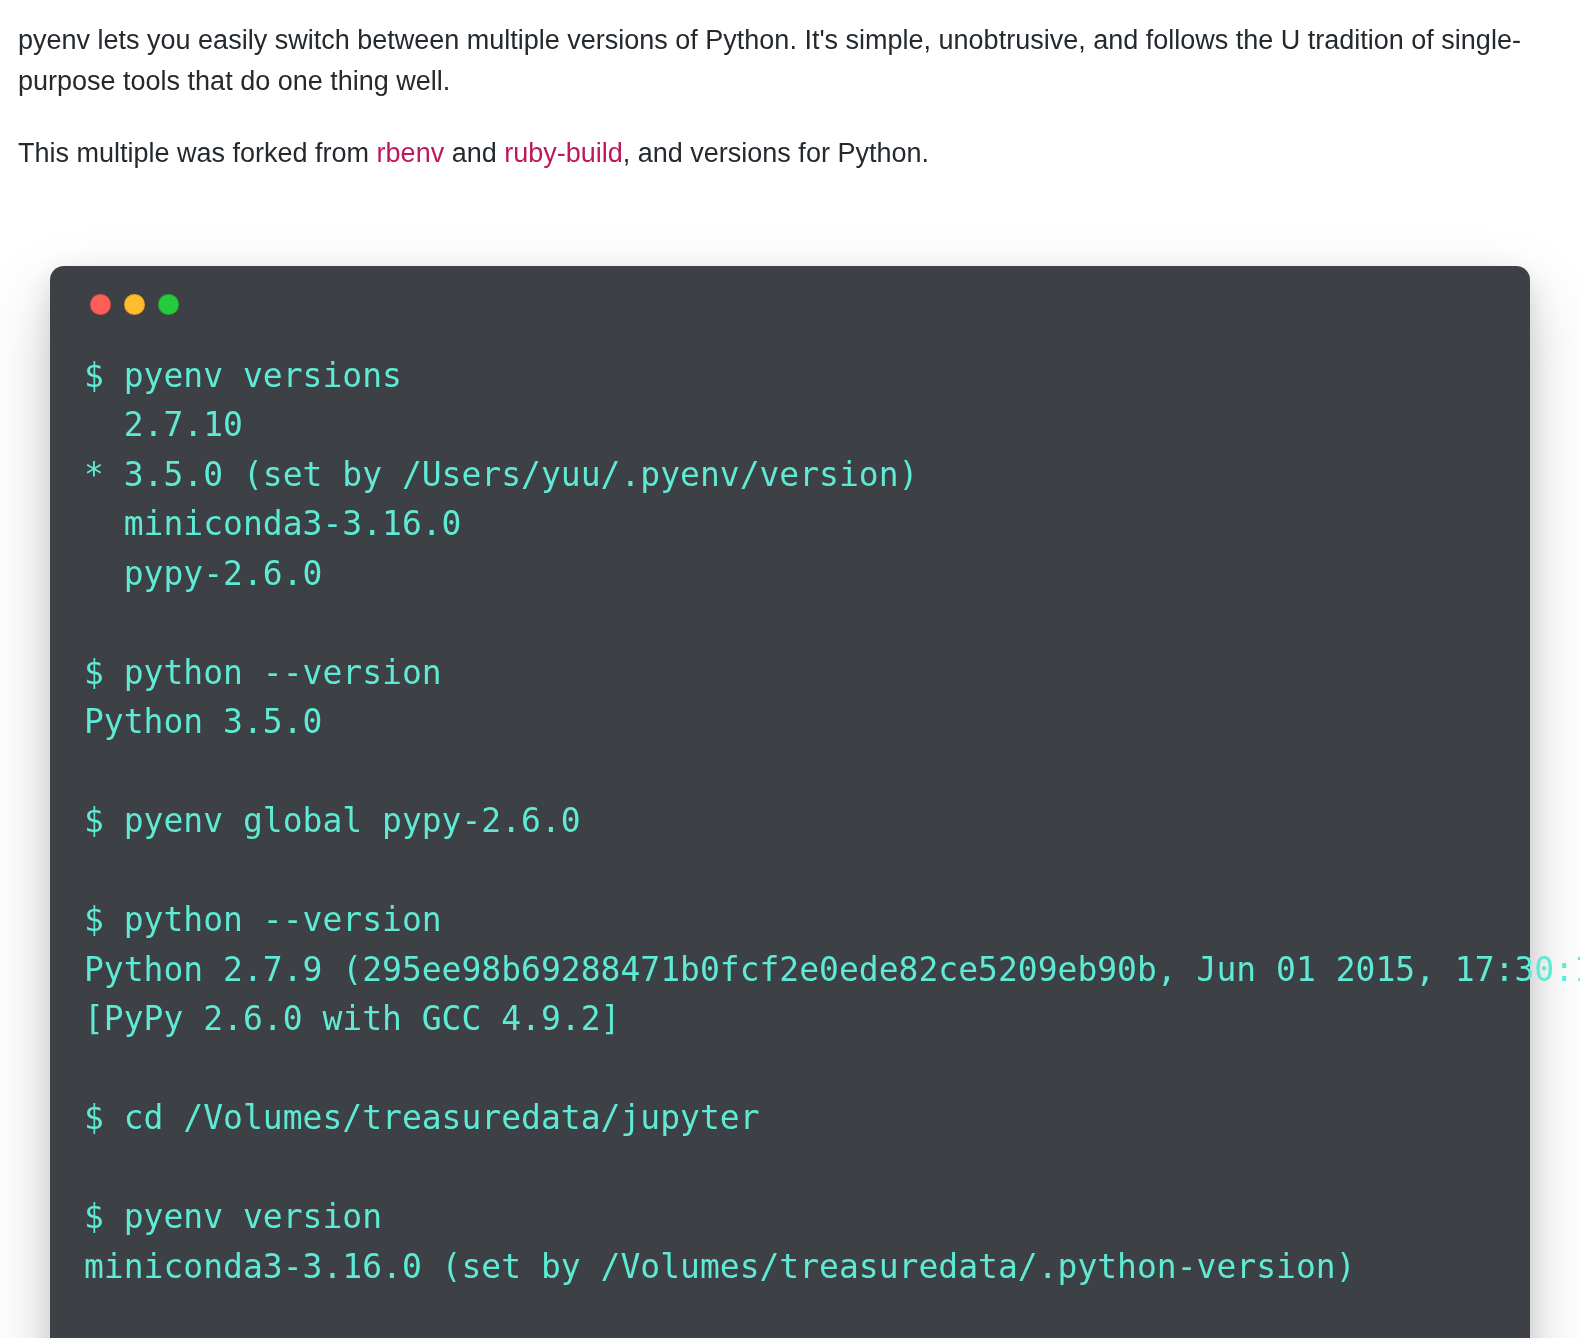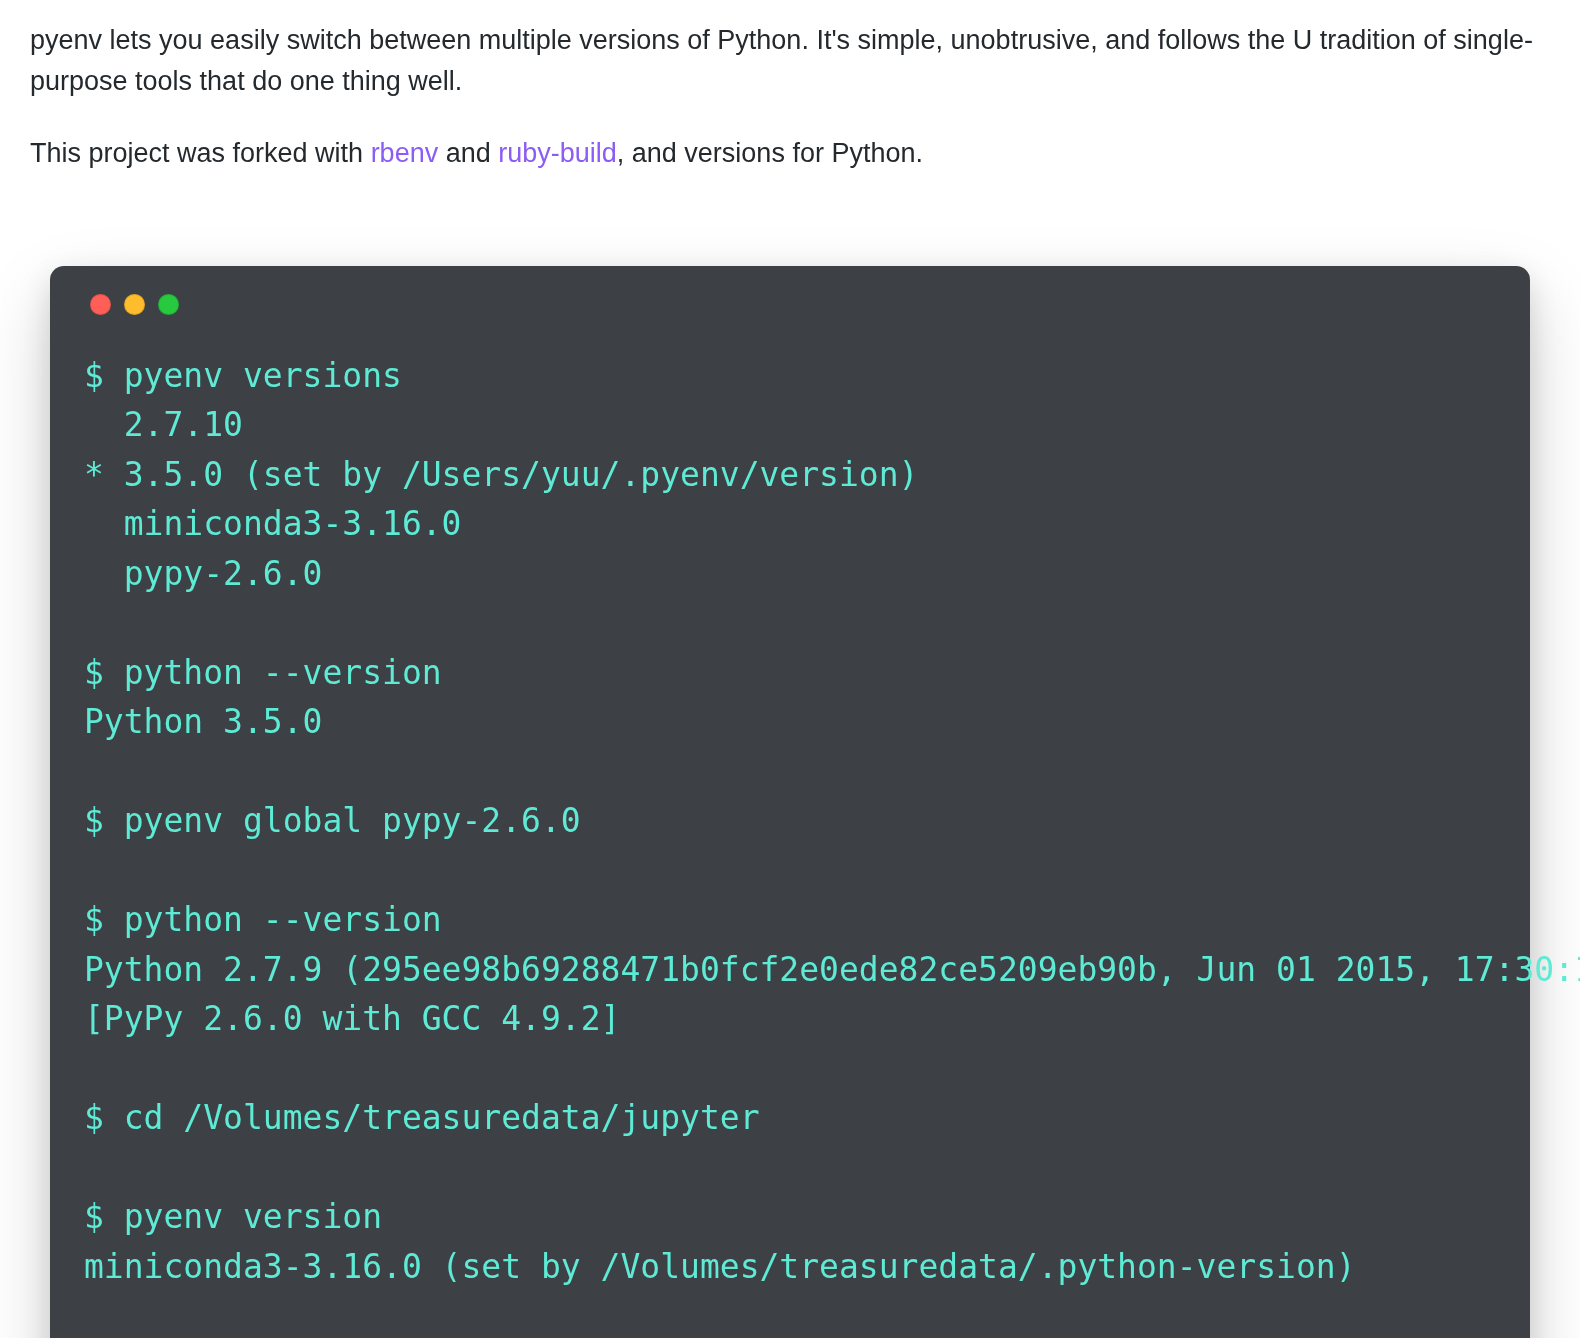--- a/index.html
+++ b/index.html
@@ -7,30 +7,29 @@
     background: #ffffff;
     font-family: -apple-system, BlinkMacSystemFont, "Segoe UI", Helvetica, Arial, sans-serif;
     color: #24292e;
     width: 1580px;
     height: 1338px;
     overflow: hidden;
     position: relative;
   }
   .content {
     padding: 20px 26px 0 18px;
-    margin-left: 12px;
   }
   .para {
     font-size: 27px;
     line-height: 1.5;
     color: #24292e;
     margin-bottom: 32px;
   }
   .para a {
-    color: #8b5cf6;
+    color: #be185d;
     text-decoration: none;
     text-align: center;
   }
   .terminal-wrap {
     padding: 60px 50px 0 50px;
   }
   .terminal {
     background: #3d4146;
     border-radius: 14px;
     box-shadow: 0 30px 70px rgba(0,0,0,0.18), 0 10px 28px rgba(0,0,0,0.12);
@@ -67,21 +66,21 @@
     color: rgba(255,255,255,0.55);
     font-family: Liberation Serif, serif;
   }
 </style>
 </head>
 <body>
 
 <div class="content">
   <p class="para">pyenv lets you easily switch between multiple versions of Python. It's simple, unobtrusive, and follows the U tradition of single-purpose tools that do one thing well.</p>
   <p class="para">
-    <span>This project was forked with </span><a href="#">rbenv</a><span> and </span><a href="#">ruby-build</a><span>, and versions for Python.</span>
+    <span>This multiple was forked from </span><a href="#">rbenv</a><span> and </span><a href="#">ruby-build</a><span>, and versions for Python.</span>
   </p>
 </div>
 
 <div class="terminal-wrap">
   <div class="terminal">
     <div class="dots">
       <span class="dot red"></span>
       <span class="dot yellow"></span>
       <span class="dot green"></span>
     </div>

